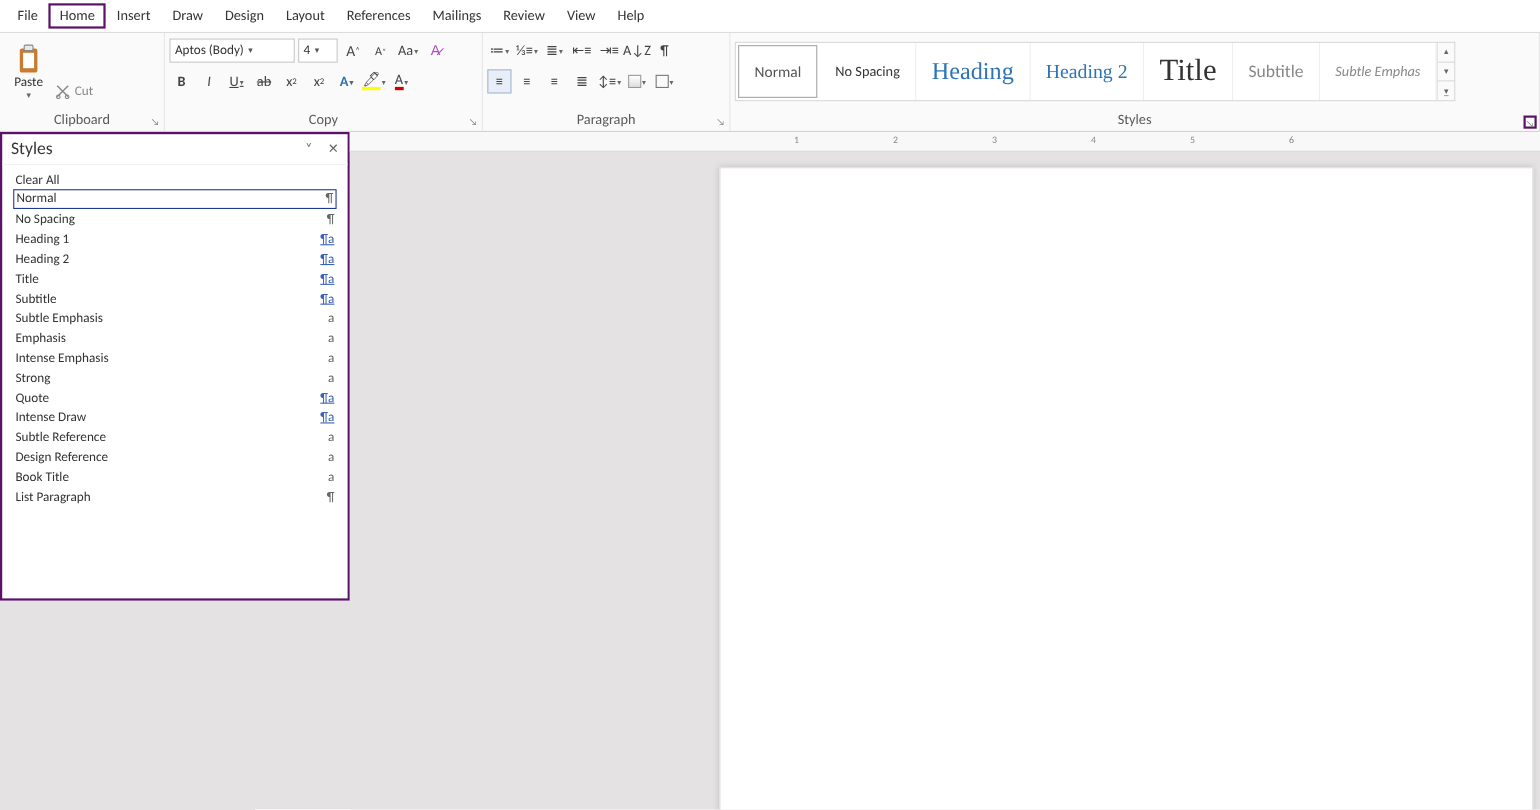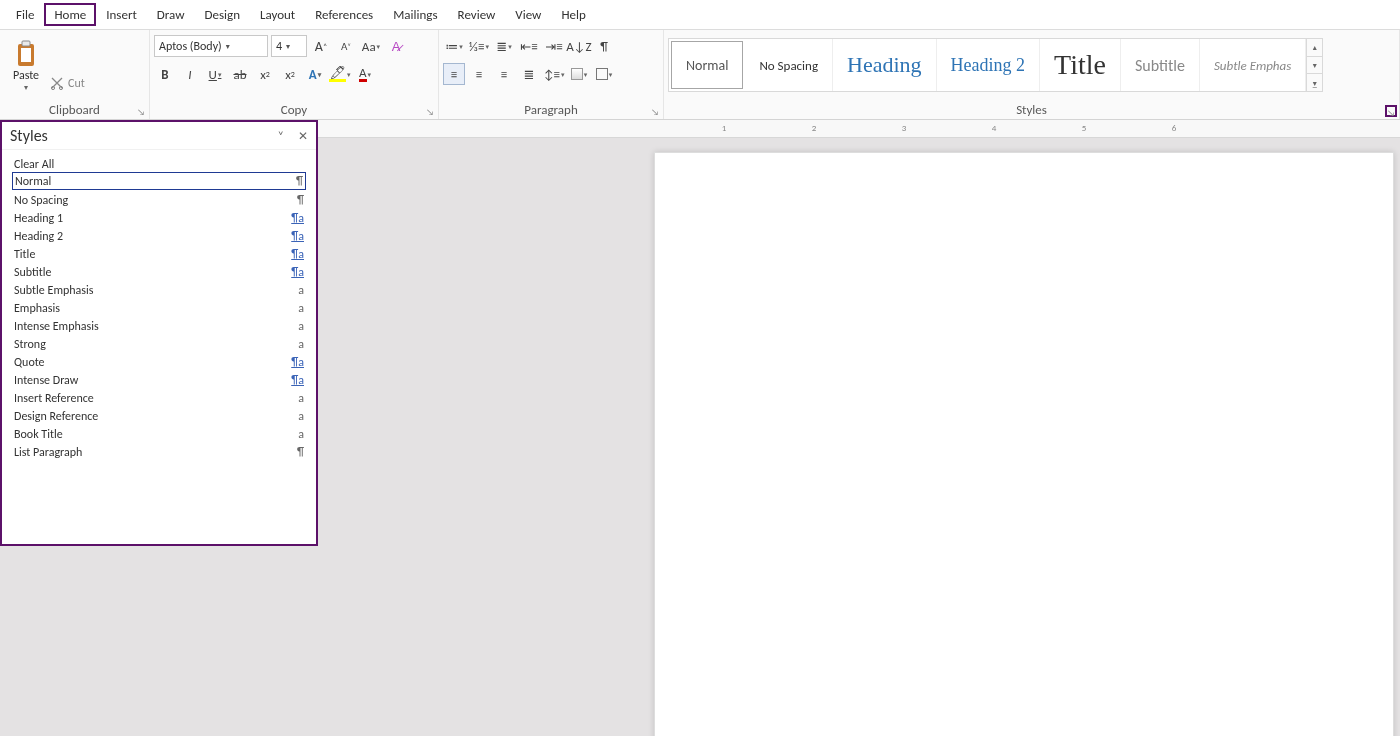--- a/index.html
+++ b/index.html
@@ -276,21 +276,21 @@
           </div>
           <div class="style-row">
             <span>Quote</span>
             <span class="sym" style="text-decoration: underline; color: rgb(58, 99, 183);">¶a</span>
           </div>
           <div class="style-row">
             <span>Intense Draw</span>
             <span class="sym" style="text-decoration: underline; color: rgb(58, 99, 183);">¶a</span>
           </div>
           <div class="style-row">
-            <span>Insert Reference</span>
+            <span>Subtle Reference</span>
             <span class="sym">a</span>
           </div>
           <div class="style-row">
             <span>Design Reference</span>
             <span class="sym">a</span>
           </div>
           <div class="style-row">
             <span>Book Title</span>
             <span class="sym">a</span>
           </div>

